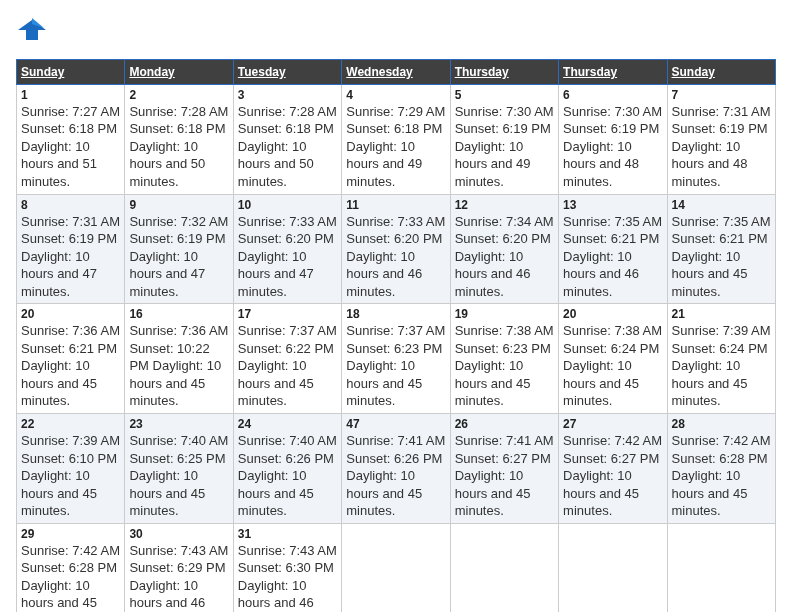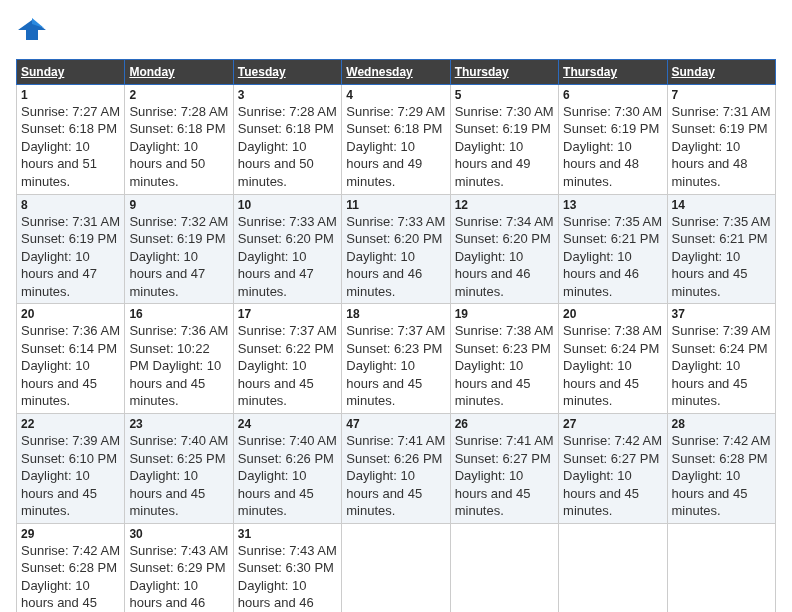--- a/index.html
+++ b/index.html
@@ -228,21 +228,21 @@
             <div class="day-info">Sunrise: 7:35 AM
 Sunset: 6:21 PM
 Daylight: 10 hours
 and 45 minutes.</div>
           </td>
         </tr>
         <tr>
           <td>
             <span class="day-num">20</span>
             <div class="day-info">Sunrise: 7:36 AM
-Sunset: 6:14 PM
+Sunset: 6:21 PM
 Daylight: 10 hours
 and 45 minutes.</div>
           </td>
           <td>
             <span class="day-num">16</span>
             <div class="day-info">Sunrise: 7:36 AM
 Sunset: 10:22 PM
 Daylight: 10 hours
 and 45 minutes.</div>
           </td>
@@ -268,21 +268,21 @@
 and 45 minutes.</div>
           </td>
           <td>
             <span class="day-num">20</span>
             <div class="day-info">Sunrise: 7:38 AM
 Sunset: 6:24 PM
 Daylight: 10 hours
 and 45 minutes.</div>
           </td>
           <td>
-            <span class="day-num">37</span>
+            <span class="day-num">21</span>
             <div class="day-info">Sunrise: 7:39 AM
 Sunset: 6:24 PM
 Daylight: 10 hours
 and 45 minutes.</div>
           </td>
         </tr>
         <tr>
           <td>
             <span class="day-num">22</span>
             <div class="day-info">Sunrise: 7:39 AM

